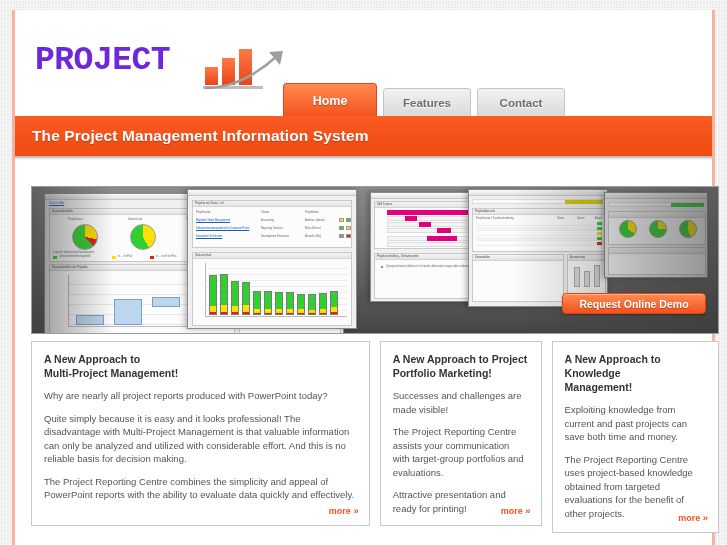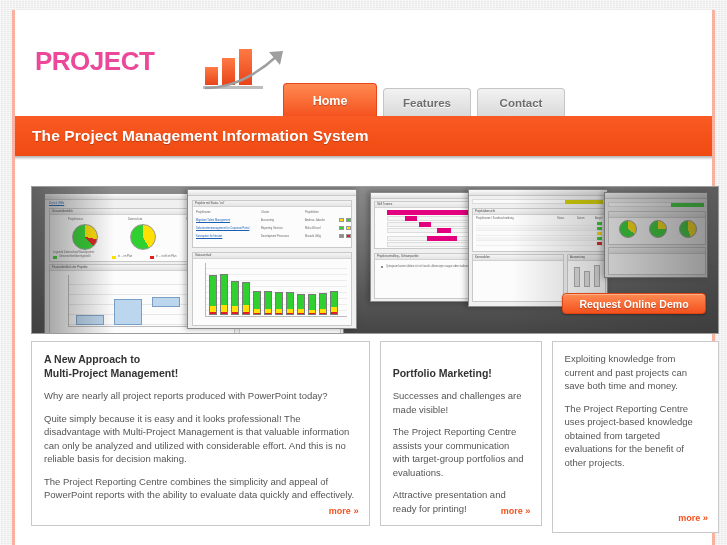--- a/index.html
+++ b/index.html
@@ -78,26 +78,26 @@
   .flag-gb .vr { width: 1.6px; height: 100%; background: #cf142b; left: 6.7px; top: 0; }
   .flag-gb .hr { width: 100%; height: 1.6px; background: #cf142b; left: 0; top: 4.2px; }
 
   
   .logo {
     position: absolute;
     left: 20px; top: 38px;
     width: 260px; height: 48px;
   }
   .logo-project {
-    font-size: 26px;
+    font-size: 33px;
     font-weight: bold;
     letter-spacing: -0.5px;
-    color: #ec4899;
+    color: #6d28d9;
     line-height: 26px;
-    font-family: Liberation Sans, sans-serif;
+    font-family: Liberation Mono, monospace;
   }
   .logo-sub {
     font-size: 13.5px;
     font-weight: bold;
     color: #4a4a4a;
     letter-spacing: -0.1px;
     line-height: 15px;
     border-top: 2px solid #bdbdbd;
     padding-top: 1px;
     width: 152px;
@@ -529,33 +529,37 @@
         <p>Quite simply because it is easy and it looks professional! The disadvantage with Multi-Project Management is that valuable information can only be analyzed and utilized with considerable effort. And this is no reliable basis for decision making.</p>
         <p>The Project Reporting Centre combines the simplicity and appeal of PowerPoint reports with the ability to evaluate data quickly and effectively.</p>
         <div class="more">
           <span>more</span>
           <span class="chev">»</span>
         </div>
       </div>
 
       <div class="col c2">
         <h3>
-          <br>
+          <span>A New Approach to Project</span><br>
           <span>Portfolio Marketing!</span>
         </h3>
         <p>Successes and challenges are made visible!</p>
         <p>The Project Reporting Centre assists your communication with target-group portfolios and evaluations.</p>
         <p>Attractive presentation and ready for printing!</p>
         <div class="more">
           <span>more</span>
           <span class="chev">»</span>
         </div>
       </div>
 
       <div class="col c3">
+        <h3>
+          <span>A New Approach to Knowledge</span><br>
+          <span>Management!</span>
+        </h3>
         <p>Exploiting knowledge from current and past projects can save both time and money.</p>
         <p>The Project Reporting Centre uses project-based knowledge obtained from targeted evaluations for the benefit of other projects.</p>
         <div class="more">
           <span>more</span>
           <span class="chev">»</span>
         </div>
       </div>
 
     </div>
 

